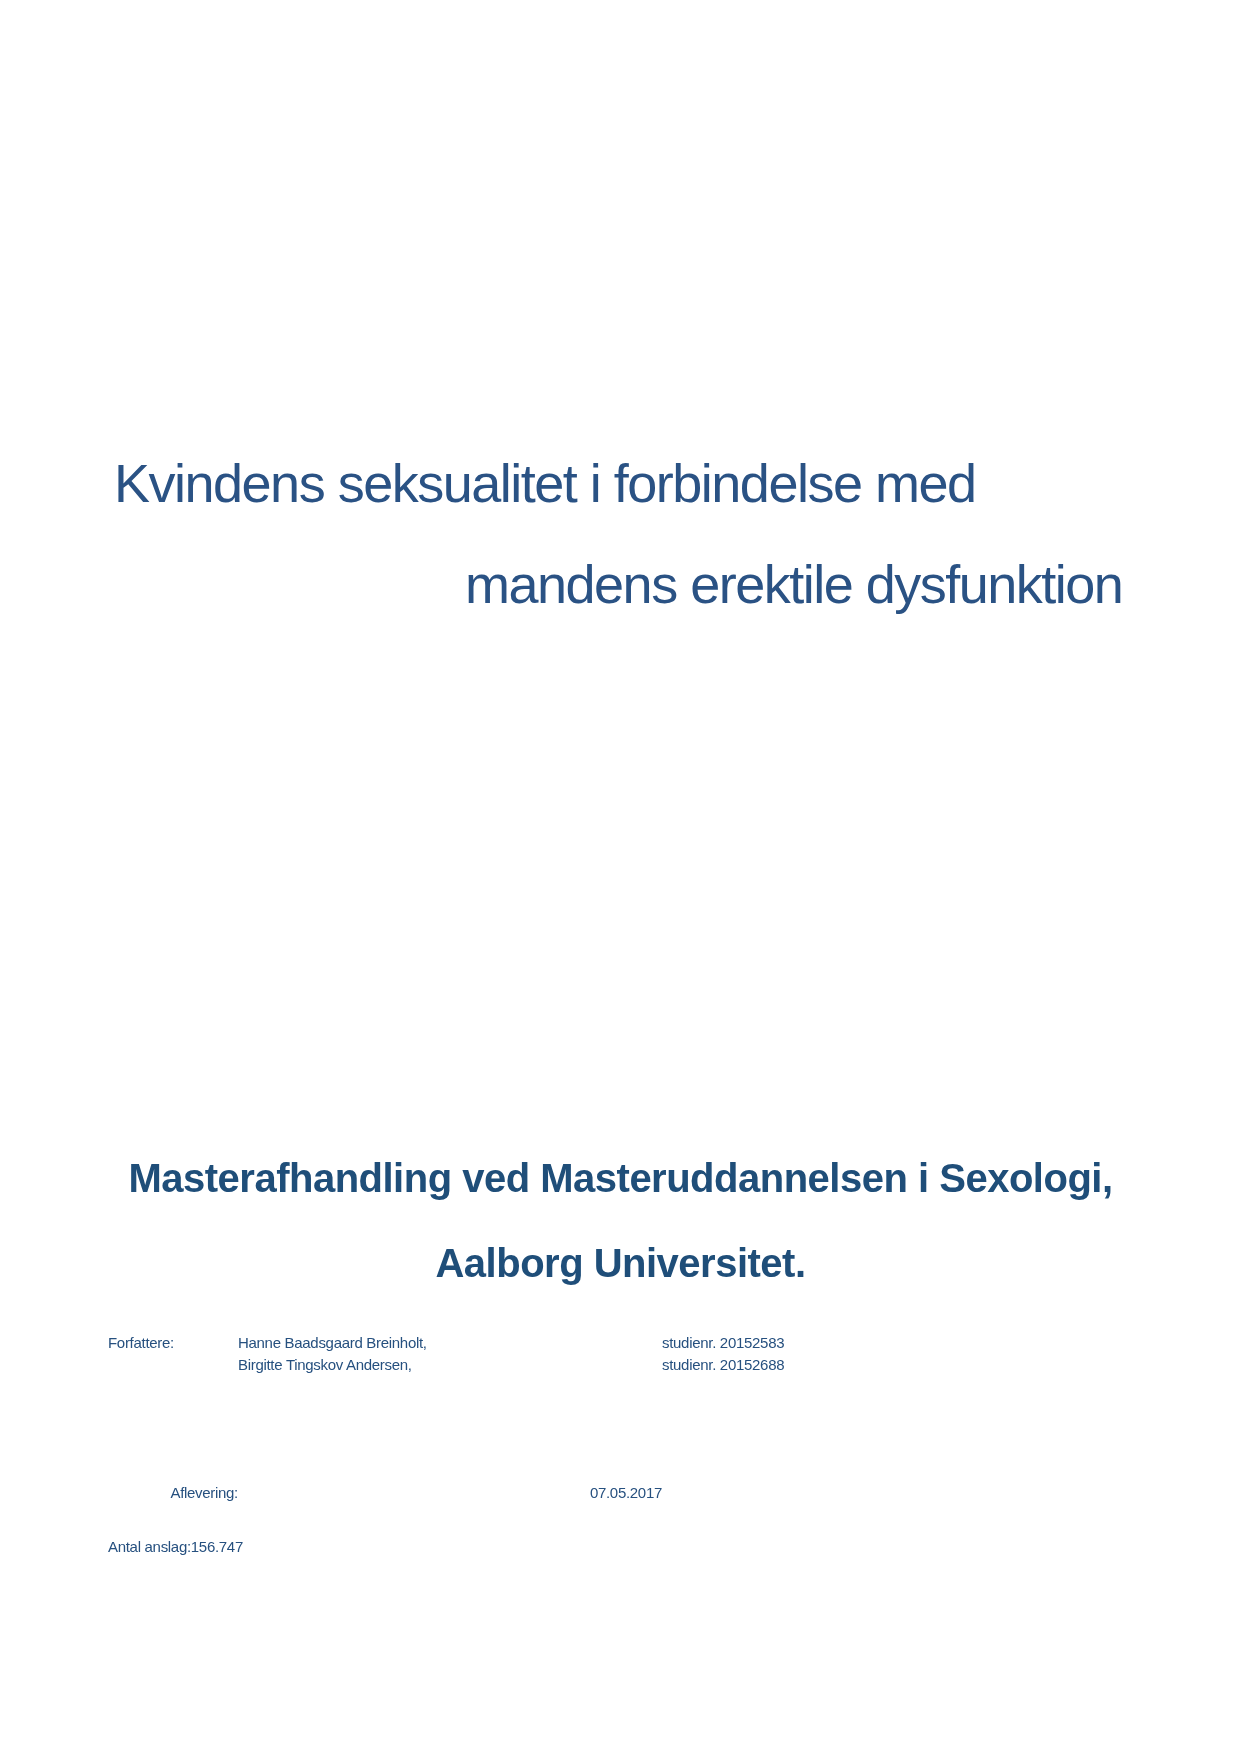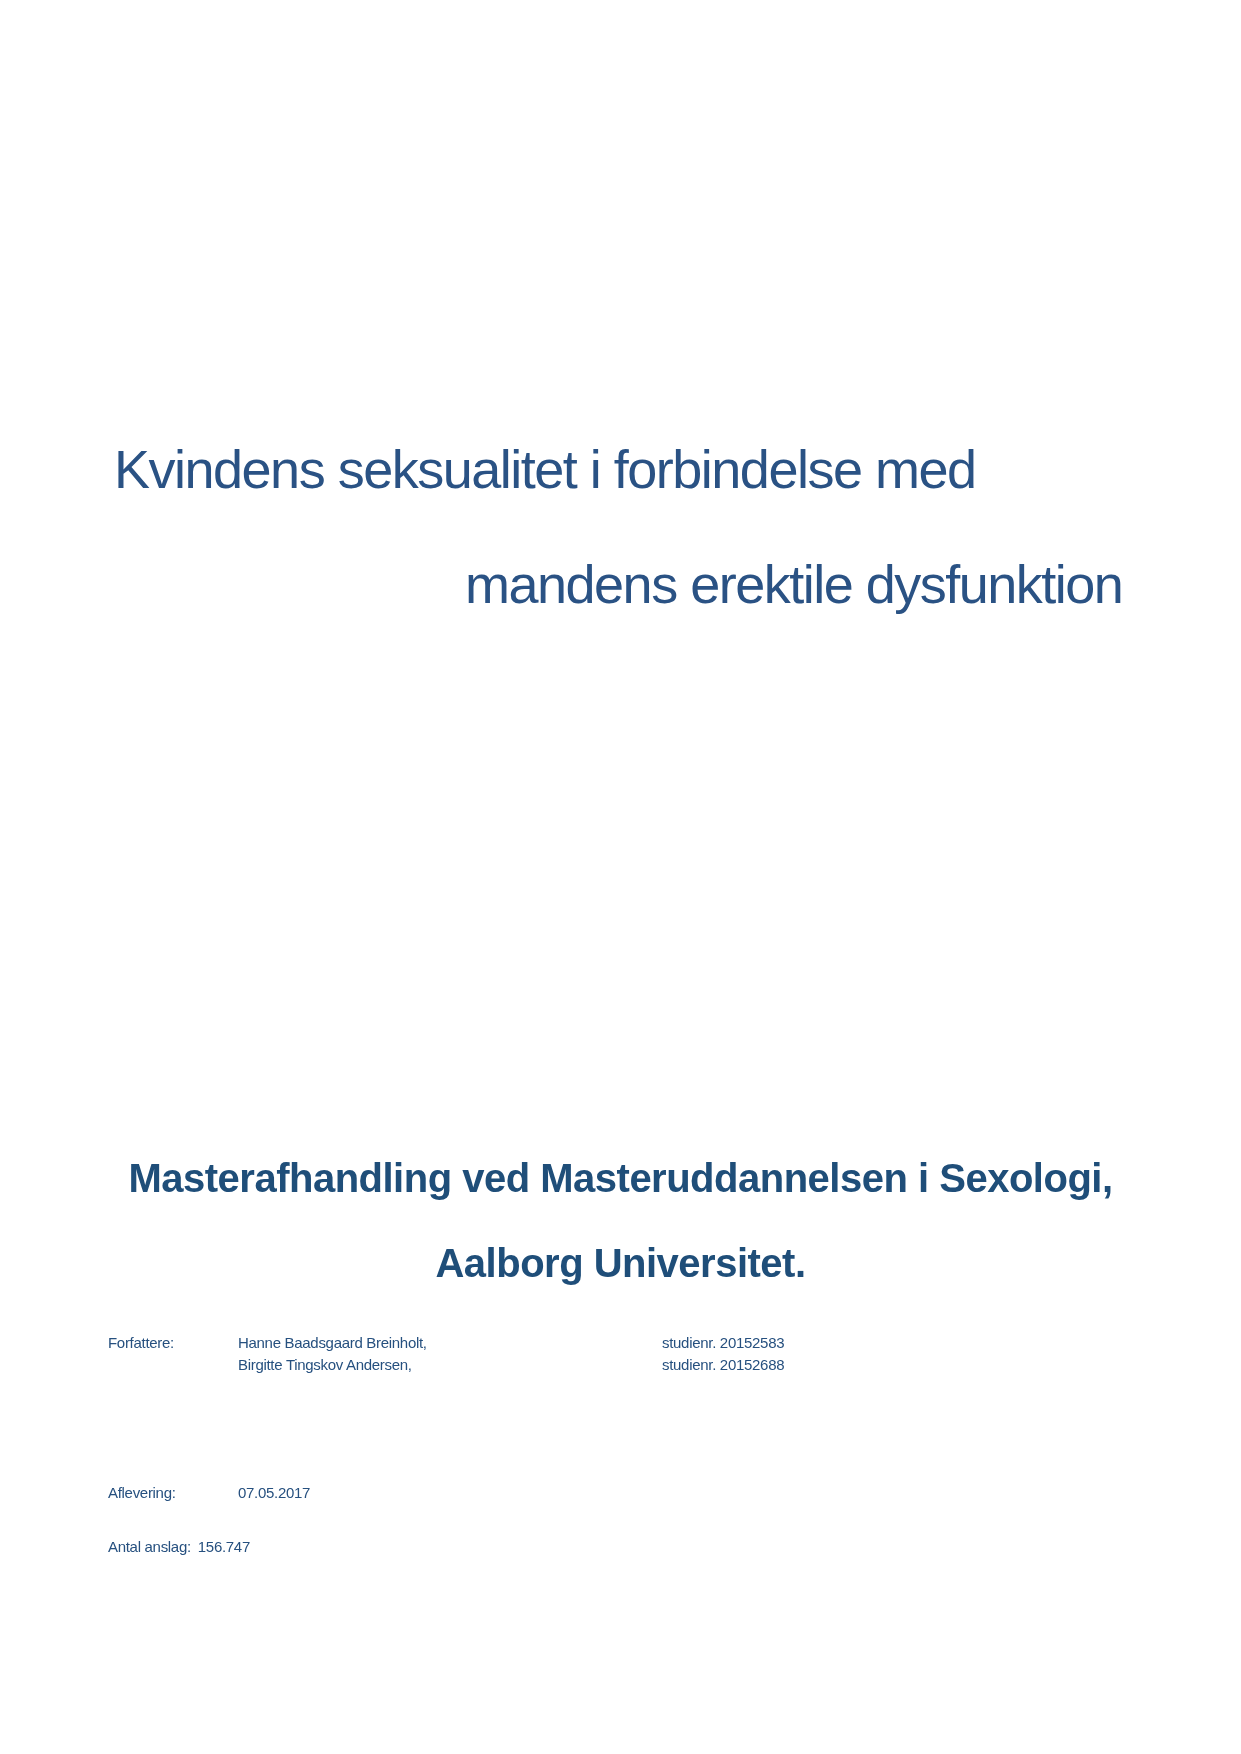--- a/index.html
+++ b/index.html
@@ -17,21 +17,21 @@
   }
   .thesis-title {
     position: absolute;
     font-size: 54px;
     font-weight: 300;
     letter-spacing: -1.5px;
     line-height: 1;
     color: var(--title-color, #2a5284);
     white-space: nowrap;
   }
-  .thesis-title.line1 { left: 114px; top: 442px; }
+  .thesis-title.line1 { left: 114px; top: 456px; }
   .thesis-title.line2 { left: 421px; top: 557px; margin-left: 44px; }
 
   .subtitle {
     position: absolute;
     left: 0;
     right: 0;
     text-align: center;
     font-size: 40px;
     font-weight: bold;
     letter-spacing: -0.5px;
@@ -55,23 +55,23 @@
     display: inline-block;
     width: 130px;
   }
   .detail-row .col-name {
     display: inline-block;
     width: 424px;
   }
   .row-author-1   { top: 1334px; }
   .row-author-2   { top: 1356px; }
   .row-supervisor { top: 1427px; }
-  .row-submission { top: 1484px; }
+  .row-submission { top: 1484px; text-align: right; }
   .row-charcount  { top: 1538px; }
-  .row-charcount .count-value { margin-left: 7px; }
+  .row-charcount .count-value { }
 </style>
 </head>
 <body>
 
 <div class="page" style="--page-bg: #ffffff; --title-color: #2a5284; --subtitle-color: #1f4e79; --body-color: #26507f;">
 
   <div class="thesis-title line1">Kvindens seksualitet i forbindelse med</div>
 
   <div class="thesis-title line2">mandens erektile dysfunktion</div>
 

